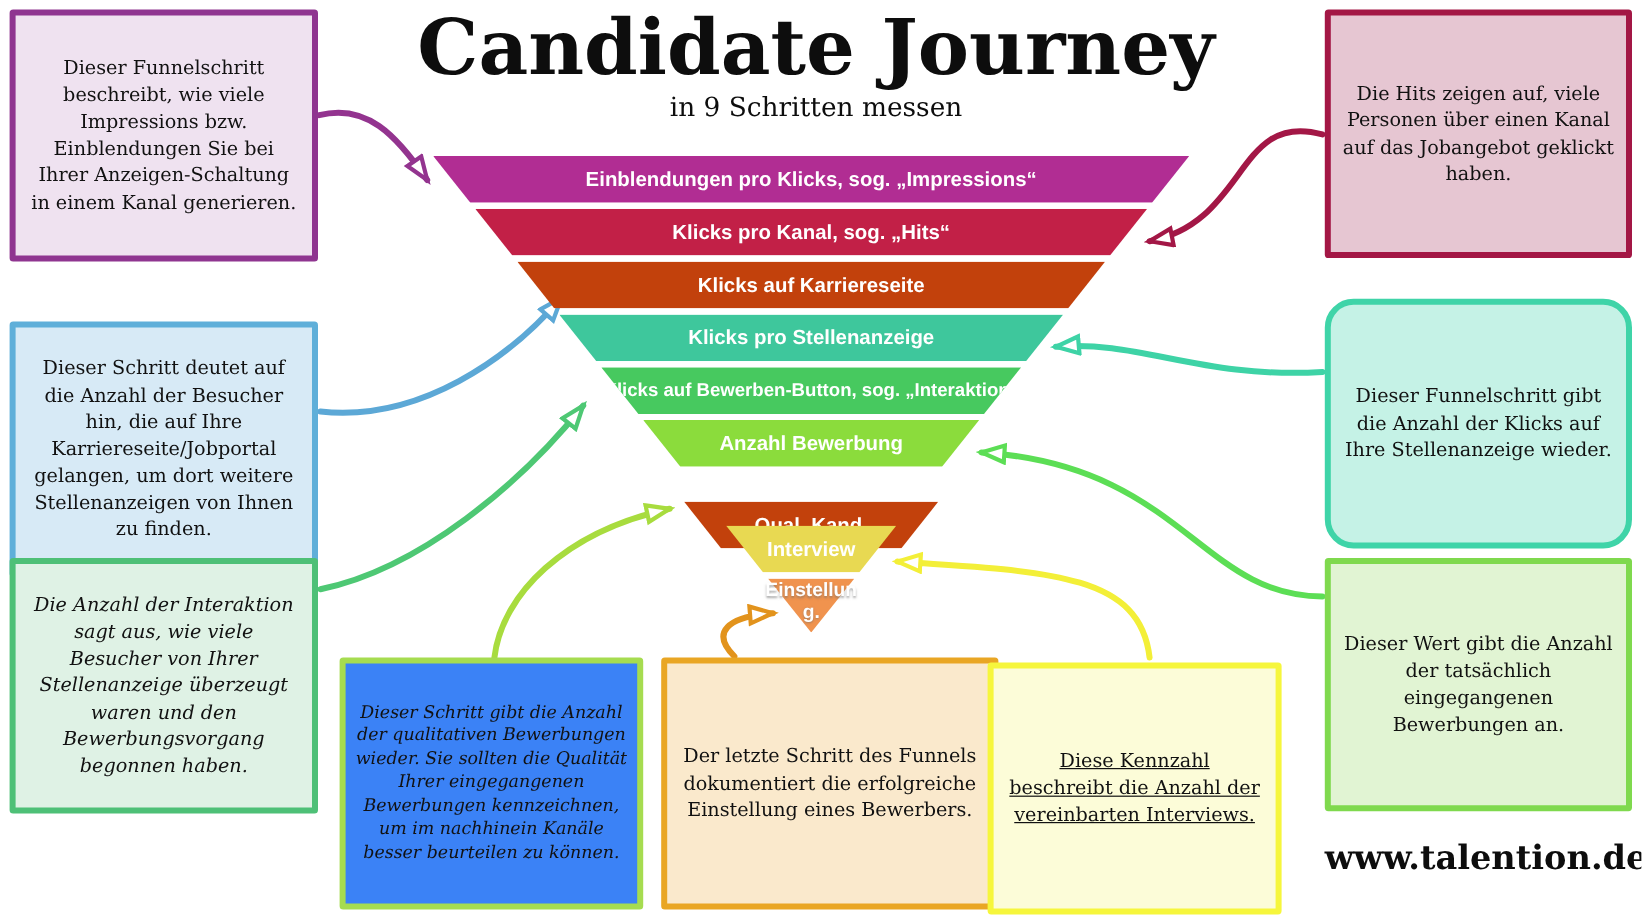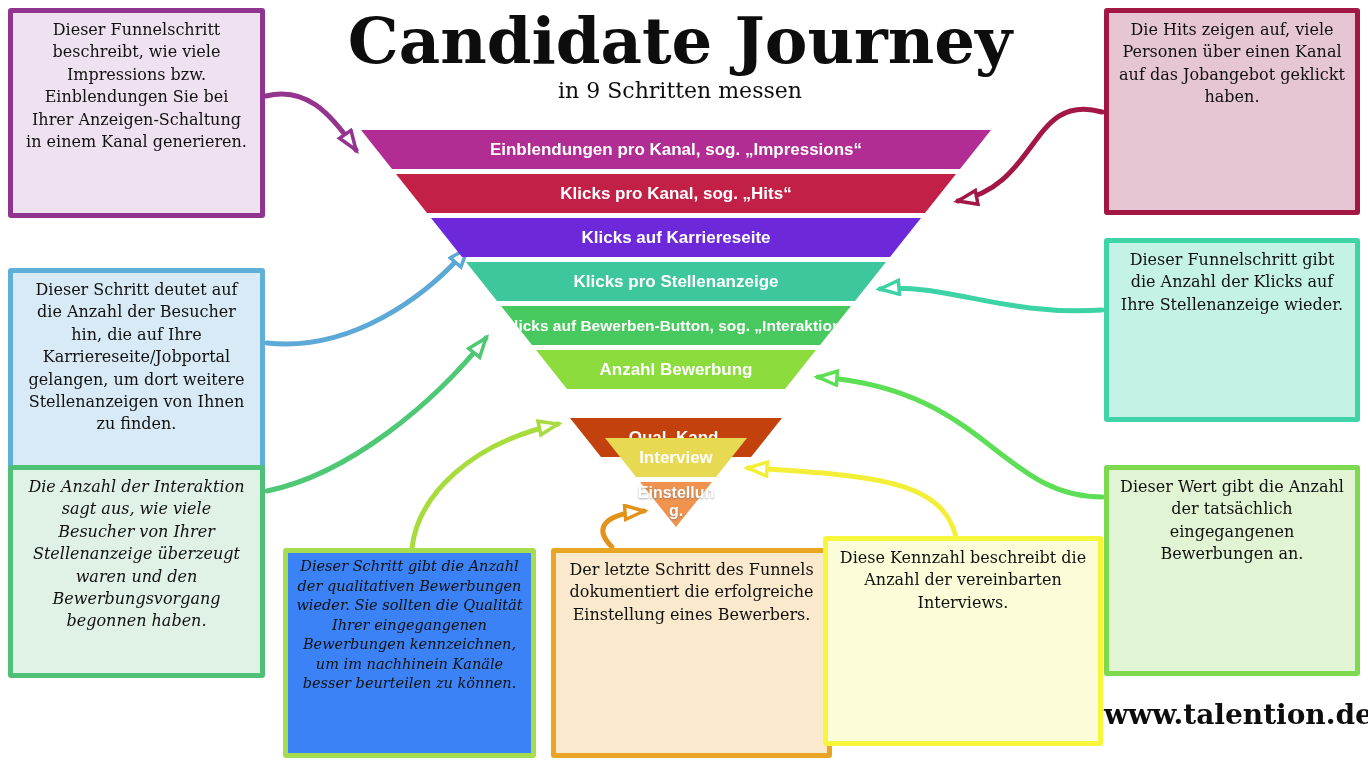--- a/index.html
+++ b/index.html
@@ -22,31 +22,31 @@
   .b6{left:536px;top:350px;width:280px;}
   .b7{left:570px;top:394px;width:212px;}
   .b8{left:605px;top:438px;width:142px;}
   .b9{left:640px;top:482px;width:72px;height:45px;clip-path:polygon(0 0,100% 0,50% 100%);}
   .tip-label{position:absolute;left:636px;top:484px;width:80px;text-align:center;
         font-family:"Liberation Sans","DejaVu Sans",sans-serif;font-weight:bold;font-size:16px;
         line-height:1.1;color:#fff;overflow-wrap:anywhere;
         text-shadow:0 1px 2px rgba(110,110,110,.6);}
   
   .callout{position:absolute;box-sizing:border-box;border:5px solid #000;border-radius:3px;
-        display:flex;align-items:flex-start;justify-content:center;text-align:center;
+        display:flex;align-items:center;justify-content:center;text-align:center;
         padding:6px 10px;font-size:16px;line-height:1.4;color:#111;}
   .c-tl{left:8px;top:8px;width:257px;height:210px;}
   .c-ml{left:8px;top:235px;width:257px;height:213px;margin-top:33px;}
   .c-bl{left:8px;top:465px;width:257px;height:213px;font-style:italic;}
   .c-tr{left:1104px;top:8px;width:256px;height:207px;}
-  .c-mr{left:1104px;top:238px;width:256px;height:184px;}
+  .c-mr{left:1104px;top:249px;width:256px;height:208px;border-radius:24px;}
   .c-br{left:1104px;top:465px;width:256px;height:211px;}
   .c-bc1{left:283px;top:548px;width:253px;height:210px;font-size:14.5px;line-height:1.35;padding:4px 8px;}
   .c-bc2{left:551px;top:548px;width:281px;height:210px;}
-  .c-bc3{left:823px;top:536px;width:280px;height:210px;}
+  .c-bc3{left:823px;top:552px;width:245px;height:210px;text-decoration:underline;}
   
   .website{position:absolute;left:1104px;top:698px;width:256px;text-align:center;
         font-size:28px;font-weight:bold;color:#0d0d0d;}
   
   #arrow-layer{position:absolute;left:0;top:0;width:1368px;height:770px;pointer-events:none;}
   #arrow-layer path.flow{fill:none;stroke-width:5;stroke-linecap:round;}
 </style>
 </head>
 <body>
 
@@ -92,26 +92,26 @@
     <path class="flow" d="M 267 343 C 350 352, 425 298, 468 248" marker-end="url(#ah2)" style="stroke: rgb(92, 168, 214);"></path>
     <path class="flow" d="M 1102 310 C 1000 316, 950 283, 880 289" marker-end="url(#ah3)" style="stroke: rgb(62, 211, 166);"></path>
     <path class="flow" d="M 267 491 C 350 474, 435 402, 486 338" marker-end="url(#ah4)" style="stroke: rgb(78, 200, 116);"></path>
     <path class="flow" d="M 1102 497 C 1000 497, 985 388, 818 377" marker-end="url(#ah5)" style="stroke: rgb(92, 222, 85);"></path>
     <path class="flow" d="M 412 548 C 418 496, 470 443, 558 424" marker-end="url(#ah6)" style="stroke: rgb(168, 220, 62);"></path>
     <path class="flow" d="M 958 548 C 950 480, 880 476, 748 468" marker-end="url(#ah7)" style="stroke: rgb(243, 239, 56);"></path>
     <path class="flow" d="M 612 547 C 592 527, 606 514, 644 511" marker-end="url(#ah8)" style="stroke: rgb(226, 147, 28);"></path>
   </svg>
 
   <div class="band b1" style="background: rgb(177, 45, 147);">
-      <span>Einblendungen pro Kanal, sog. „Impressions“</span>
+      <span>Einblendungen pro Klicks, sog. „Impressions“</span>
     </div>
   <div class="band b2" style="background: rgb(194, 32, 71);">
       <span>Klicks pro Kanal, sog. „Hits“</span>
     </div>
-  <div class="band b3" style="background: #6d28d9;">
+  <div class="band b3" style="background: #c2410c;">
       <span>Klicks auf Karriereseite</span>
     </div>
   <div class="band b4" style="background: rgb(62, 199, 156);">
       <span>Klicks pro Stellenanzeige</span>
     </div>
   <div class="band b5" style="background: rgb(71, 201, 95);">
       <span>Klicks auf Bewerben-Button, sog. „Interaktion“</span>
     </div>
   <div class="band b6" style="background: rgb(139, 220, 60);">
       <span>Anzahl Bewerbung</span>

